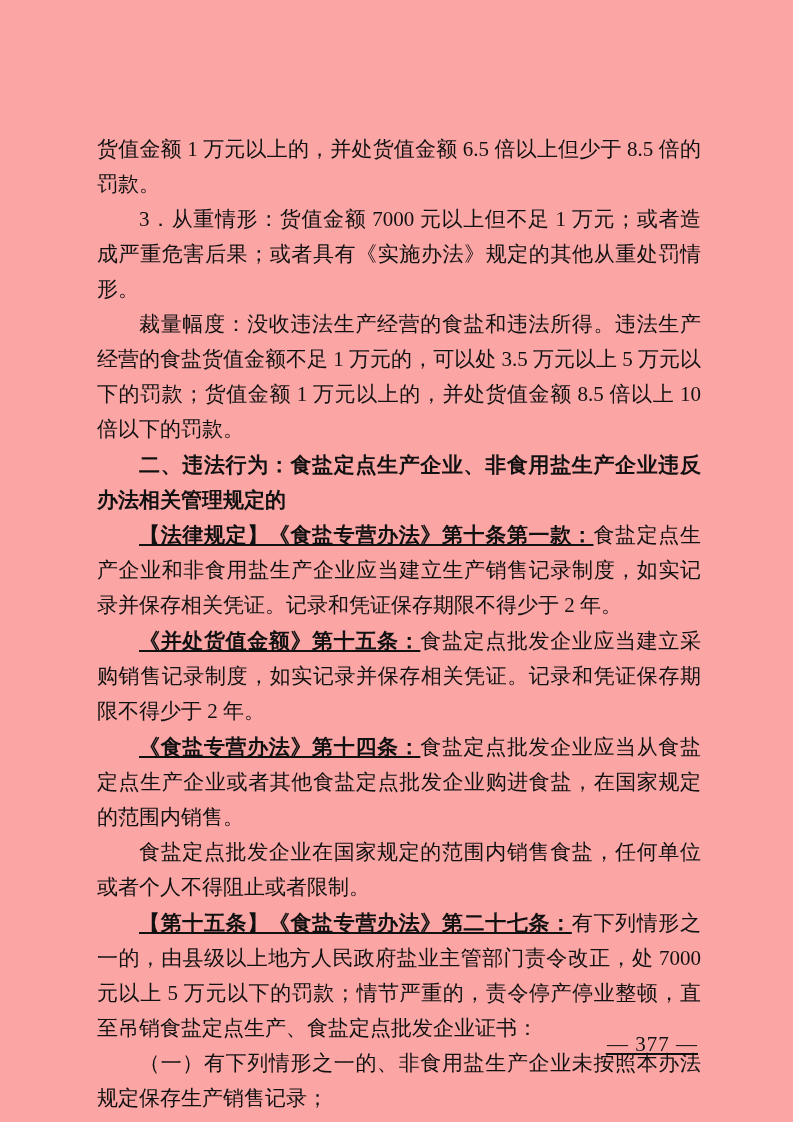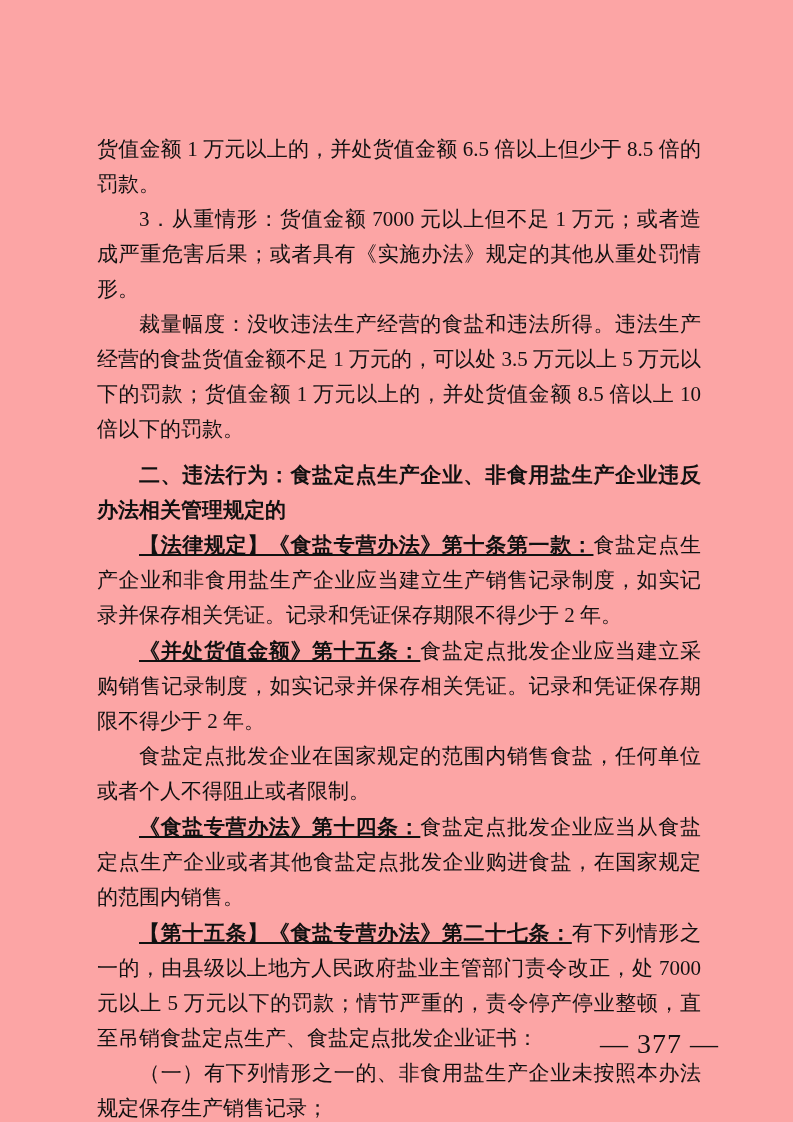--- a/index.html
+++ b/index.html
@@ -28,58 +28,58 @@
   .para {
     margin: 0;
     padding: 0;
   }
   .para.indent {
     text-indent: 2em;
   }
   .para.heading {
     font-weight: 700;
     font-family: "Liberation Sans", "DejaVu Sans", sans-serif;
-    margin-top: 10px;
   }
   .lead {
     font-weight: 700;
     font-family: "Liberation Sans", "DejaVu Sans", sans-serif;
     text-decoration: underline;
   }
   .page-number {
     position: absolute;
-    right: 74px;
+    right: 95px;
     top: 1030px;
-    font-size: 28px;
+    font-size: 21px;
     line-height: 28px;
     color: #111111;
     letter-spacing: 1px;
+    text-decoration: underline;
   }
 </style>
 </head>
 <body>
 
 <div class="page">
 
   <div class="text-block">
     <p class="para"><span class="body-text">货值金额 1 万元以上的，并处货值金额 6.5 倍以上但少于 8.5 倍的罚款。</span></p>
 
     <p class="para indent"><span class="body-text">3．从重情形：货值金额 7000 元以上但不足 1 万元；或者造成严重危害后果；或者具有《实施办法》规定的其他从重处罚情形。</span></p>
 
     <p class="para indent"><span class="body-text">裁量幅度：没收违法生产经营的食盐和违法所得。违法生产经营的食盐货值金额不足 1 万元的，可以处 3.5 万元以上 5 万元以下的罚款；货值金额 1 万元以上的，并处货值金额 8.5 倍以上 10 倍以下的罚款。</span></p>
 
     <p class="para indent heading"><span class="body-text">二、违法行为：食盐定点生产企业、非食用盐生产企业违反办法相关管理规定的</span></p>
 
     <p class="para indent"><span class="lead">【法律规定】《食盐专营办法》第十条第一款：</span><span class="body-text">食盐定点生产企业和非食用盐生产企业应当建立生产销售记录制度，如实记录并保存相关凭证。记录和凭证保存期限不得少于 2 年。</span></p>
 
     <p class="para indent"><span class="lead">《并处货值金额》第十五条：</span><span class="body-text">食盐定点批发企业应当建立采购销售记录制度，如实记录并保存相关凭证。记录和凭证保存期限不得少于 2 年。</span></p>
 
+    <p class="para indent"><span class="lead">《食盐专营办法》第十四条：</span><span class="body-text">食盐定点批发企业应当从食盐定点生产企业或者其他食盐定点批发企业购进食盐，在国家规定的范围内销售。</span></p>
+
     <p class="para indent"><span class="body-text">食盐定点批发企业在国家规定的范围内销售食盐，任何单位或者个人不得阻止或者限制。</span></p>
-
-    <p class="para indent"><span class="lead">《食盐专营办法》第十四条：</span><span class="body-text">食盐定点批发企业应当从食盐定点生产企业或者其他食盐定点批发企业购进食盐，在国家规定的范围内销售。</span></p>
 
     <p class="para indent"><span class="lead">【第十五条】《食盐专营办法》第二十七条：</span><span class="body-text">有下列情形之一的，由县级以上地方人民政府盐业主管部门责令改正，处 7000 元以上 5 万元以下的罚款；情节严重的，责令停产停业整顿，直至吊销食盐定点生产、食盐定点批发企业证书：</span></p>
 
     <p class="para indent"><span class="body-text">（一）有下列情形之一的、非食用盐生产企业未按照本办法规定保存生产销售记录；</span></p>
 
     <p class="para indent"><span class="body-text">（二）食盐定点批发企业未按照本办法规定保存采购销售记录；</span></p>
 
   </div>
 
   <div class="page-number">— 377 —</div>

